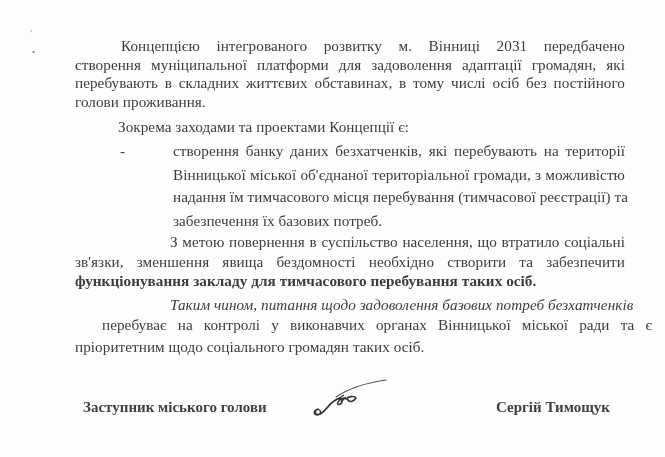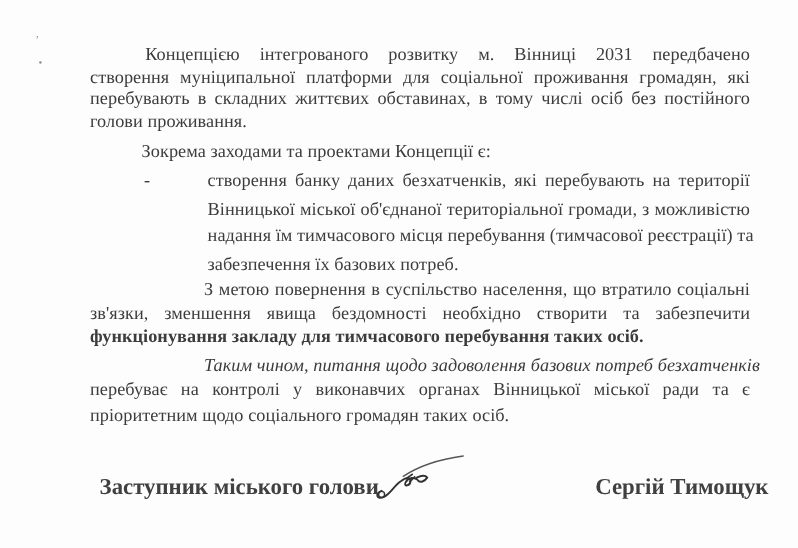--- a/index.html
+++ b/index.html
@@ -51,21 +51,21 @@
     }
     .bullet-dash {
       position: absolute;
       left: 120px;
       font-size: 15.2px;
       line-height: 18px;
     }
     .sig-title, .sig-name {
       position: absolute;
       top: 398px;
-      font-size: 19px;
+      font-size: 15px;
       font-weight: bold;
       line-height: 18px;
       color: #404040;
       white-space: nowrap;
     }
     .sig-title { left: 83px; }
     .sig-name { left: 496px; }
     .signature {
       position: absolute;
       left: 308px;
@@ -77,21 +77,21 @@
 </head>
 <body>
 
 <div class="page">
 
   <span class="mark" style="left:30px; top:24px;">,</span>
   <span class="mark" style="left:32px; top:48px;">•</span>
 
   <div>
     <div class="line indent" style="top:37px;">Концепцією інтегрованого розвитку м. Вінниці 2031 передбачено</div>
-    <div class="line" style="top:56px;">створення муніципальної платформи для соціальної проживання громадян, які</div>
+    <div class="line" style="top:56px;">створення муніципальної платформи для задоволення адаптації громадян, які</div>
     <div class="line" style="top:74px;">перебувають в складних життєвих обставинах, в тому числі осіб без постійного</div>
     <div class="line last" style="top:93px;">голови проживання.</div>
   </div>
 
   <div>
     <div class="line last" style="top:118px; left:118px;">Зокрема заходами та проектами Концепції є:</div>
   </div>
 
   <div>
     <div>
@@ -104,21 +104,21 @@
   </div>
 
   <div>
     <div class="line" style="top:233px; left:170px; width:455px;">З метою повернення в суспільство населення, що втратило соціальні</div>
     <div class="line" style="top:253px;">зв'язки, зменшення явища бездомності необхідно створити та забезпечити</div>
     <div class="line last" style="top:272px;font-weight:bold;">функціонування закладу для тимчасового перебування таких осіб.</div>
   </div>
 
   <div>
     <div class="line" style="top:296px; left:170px; width:455px;font-style:italic;">Таким чином, питання щодо задоволення базових потреб безхатченків</div>
-    <div class="line" style="top:316px;">перебуває на контролі у виконавчих органах Вінницької міської ради та є</div>
+    <div class="line" style="top:316px;margin-left:27px;">перебуває на контролі у виконавчих органах Вінницької міської ради та є</div>
     <div class="line last" style="top:338px;">пріоритетним щодо соціального громадян таких осіб.</div>
   </div>
 
   <div>
     <div class="sig-title">Заступник міського голови</div>
     <svg class="signature" viewBox="0 0 80 46">
       <path d="M10 34 C4 36 6 42 12 39 C18 36 20 30 26 26 C30 23 34 22 34 26 C34 30 28 31 30 27 C32 23 38 22 40 25 C42 28 46 26 48 23 C46 20 40 22 38 24" fill="none" stroke="#333" stroke-width="1.6" stroke-linecap="round"></path>
       <path d="M28 22 C40 14 56 8 78 5" fill="none" stroke="#555" stroke-width="1.1" stroke-linecap="round"></path>
       <path d="M30 24 L36 20 M33 27 L38 22" fill="none" stroke="#333" stroke-width="1.3"></path>
       <circle cx="10" cy="37" r="2.5" fill="none" stroke="#333" stroke-width="1.2"></circle>

